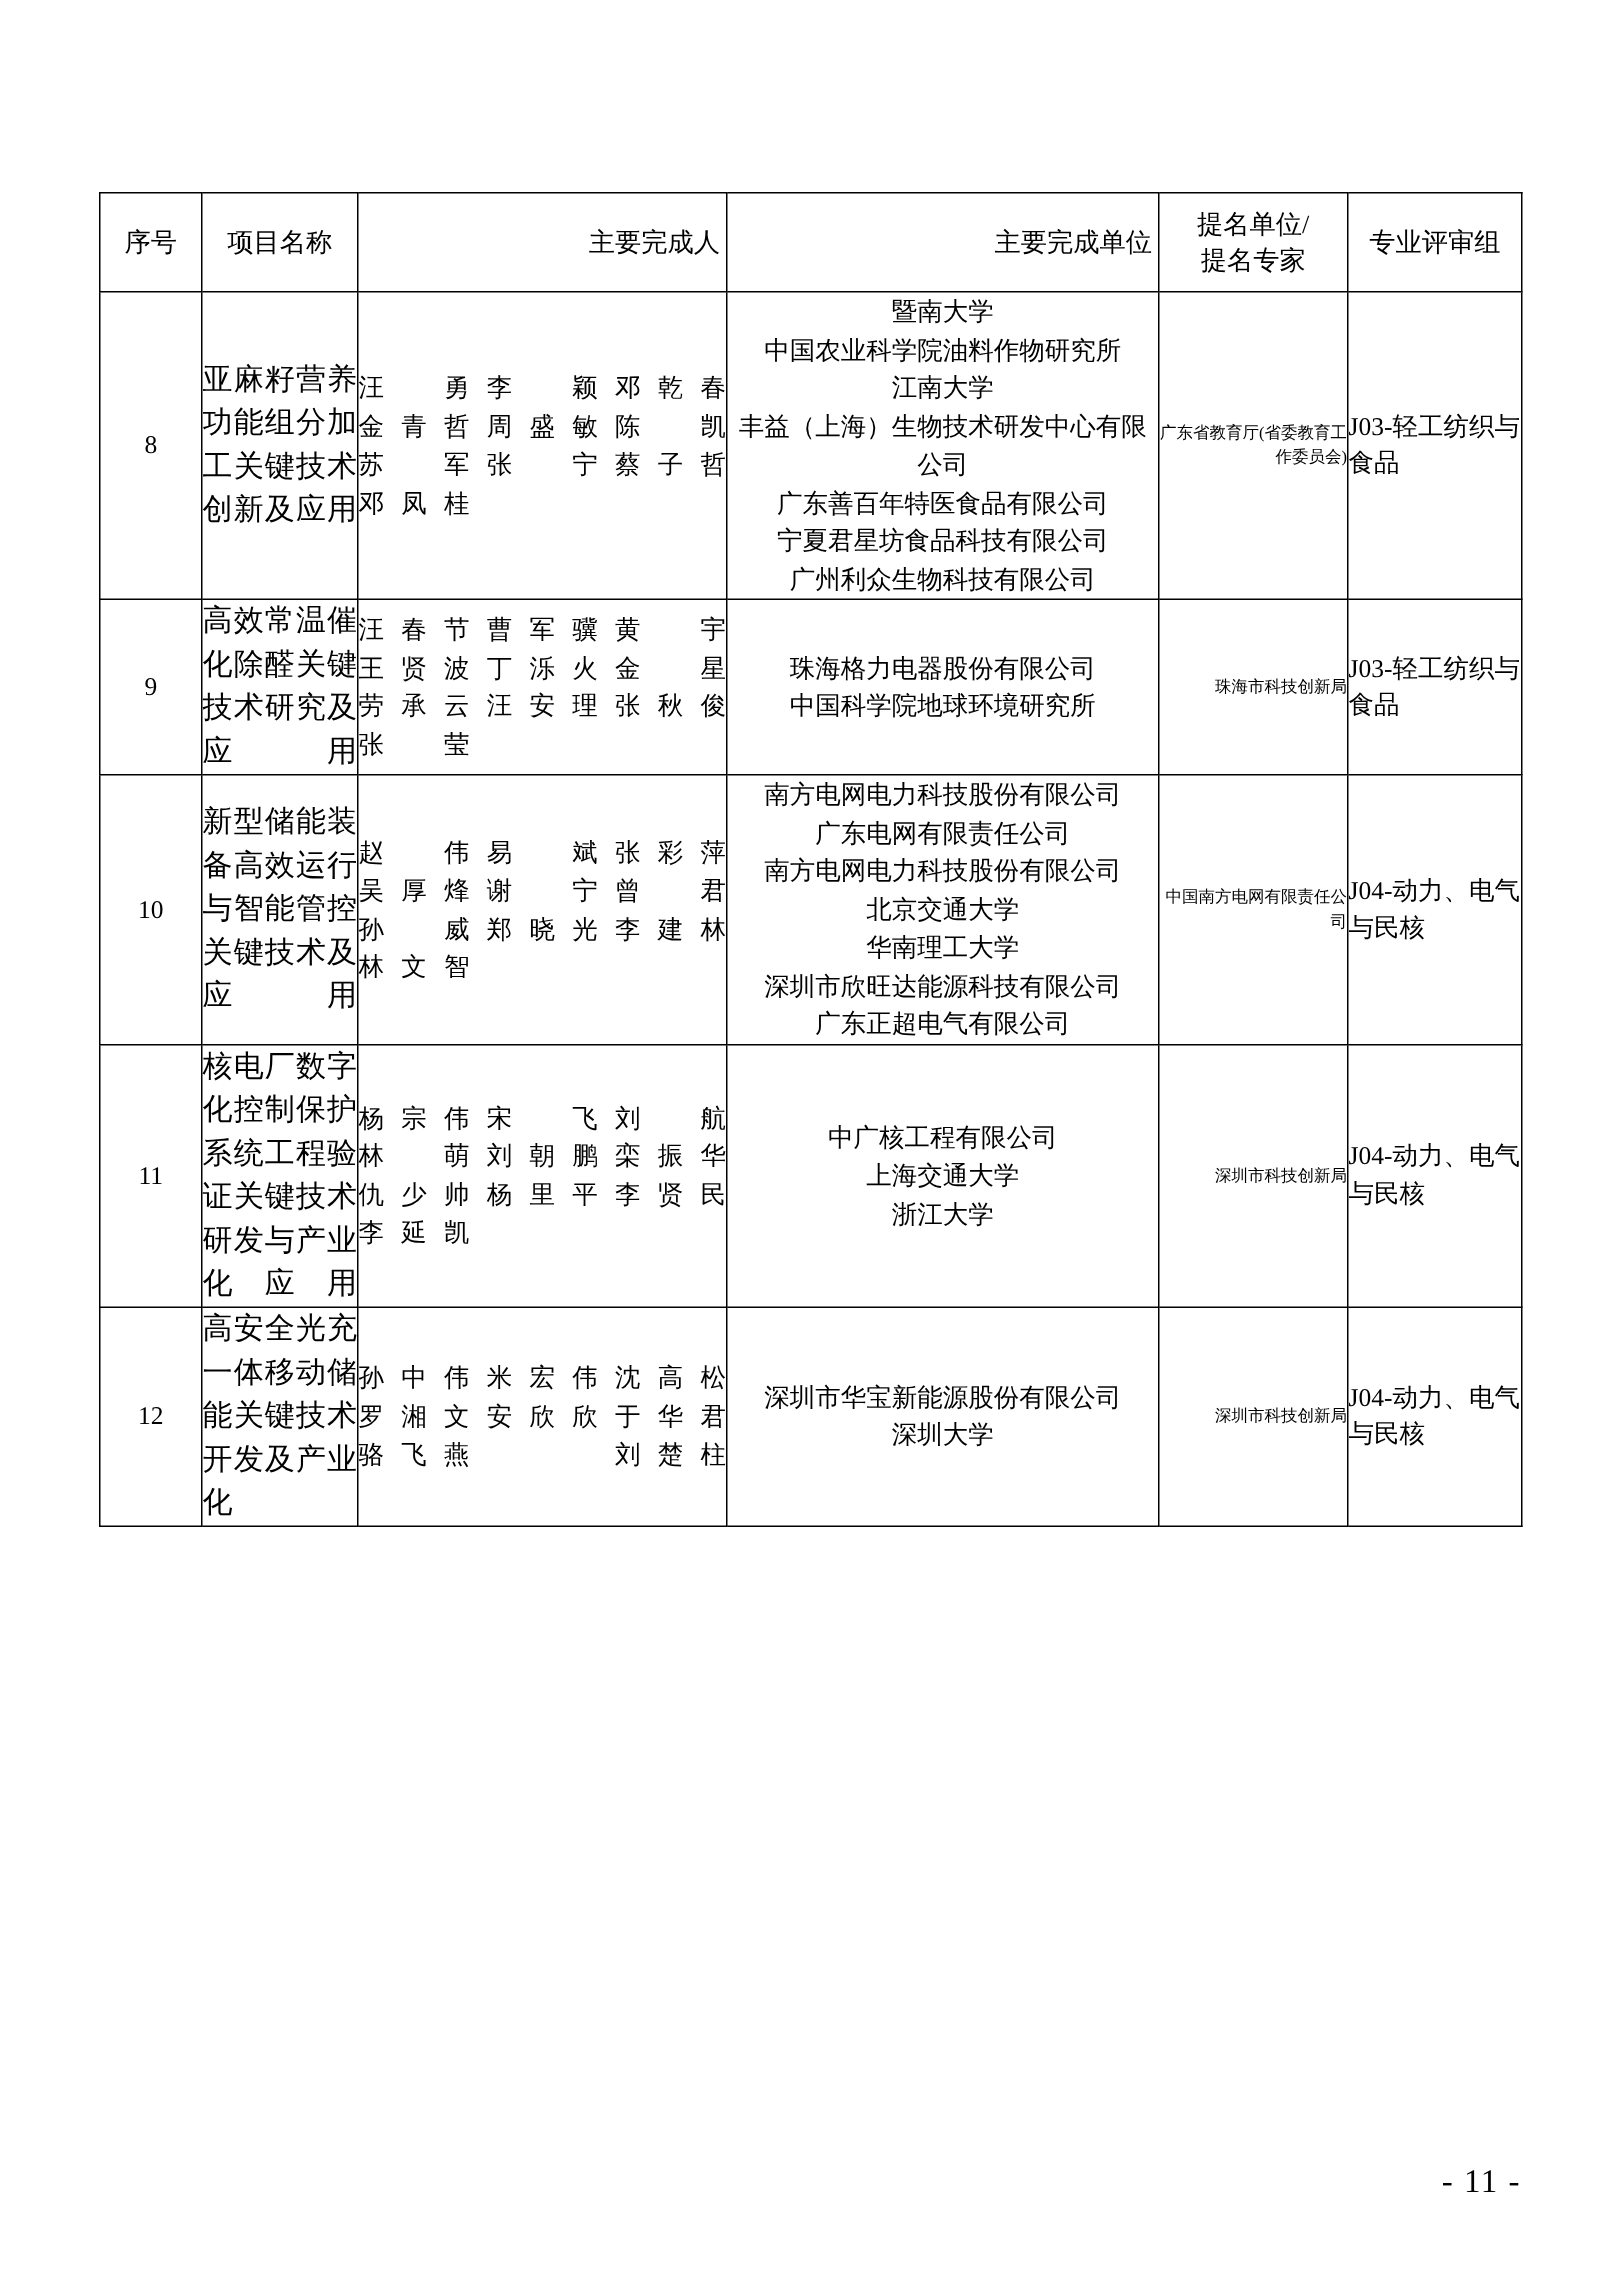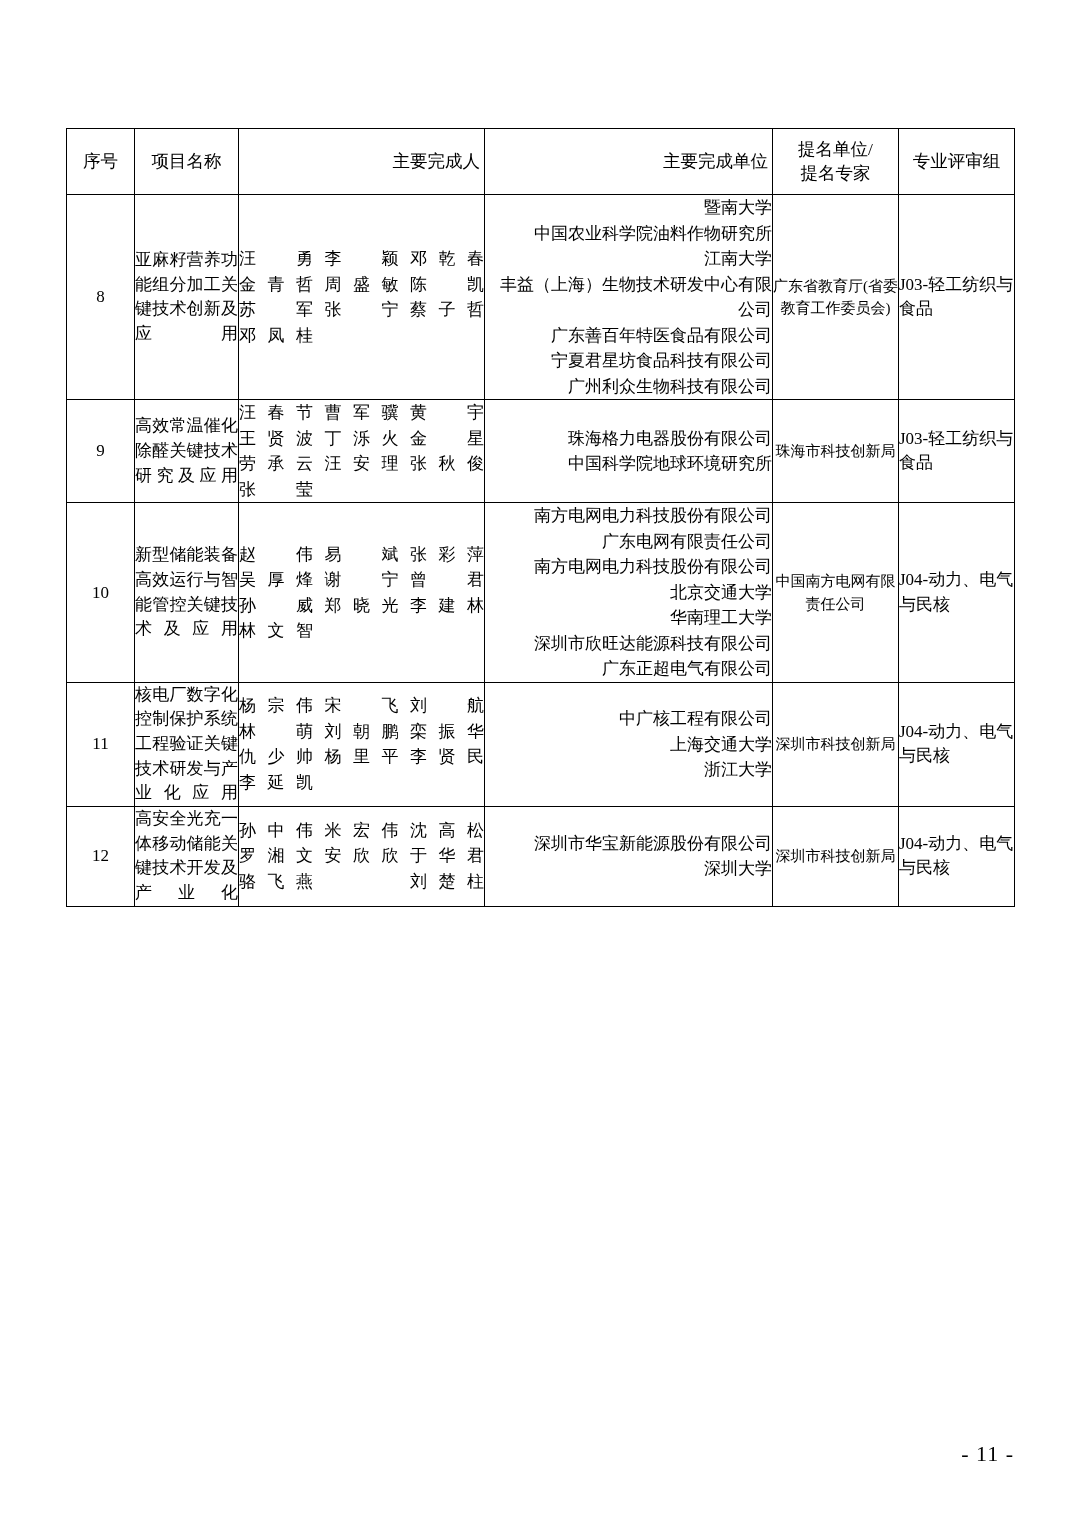--- a/index.html
+++ b/index.html
@@ -51,21 +51,21 @@
   .hdr .hdr-left {
     text-align: right;
     padding-left: 10px;
   }
 
   .cell-seq {
     text-align: center;
     font-size: 17px;
   }
   .cell-title {
-    font-size: 17px;
+    font-size: 20px;
     line-height: 1.45;
     padding: 6px 7px;
     text-align: justify;
     text-align-last: justify;
     margin-left: 20px;
   }
   .cell-people {
     font-size: 17px;
     line-height: 1.5;
     padding: 6px 8px;
@@ -77,27 +77,27 @@
   .people-row span {
     display: inline-block;
     width: 74px;
     text-align: justify;
     text-align-last: justify;
   }
   .cell-units {
     font-size: 17px;
     line-height: 1.5;
     padding: 6px 8px;
-    text-align: right;
+    text-align: center;
   }
   .cell-nom {
-    font-size: 15px;
+    font-size: 11px;
     line-height: 1.5;
     padding: 6px 8px;
-    text-align: center;
+    text-align: right;
   }
   .cell-group {
     font-size: 17px;
     line-height: 1.45;
     padding: 6px 5px;
   }
   .page-number {
     position: absolute;
     right: 66px;
     bottom: 60px;

